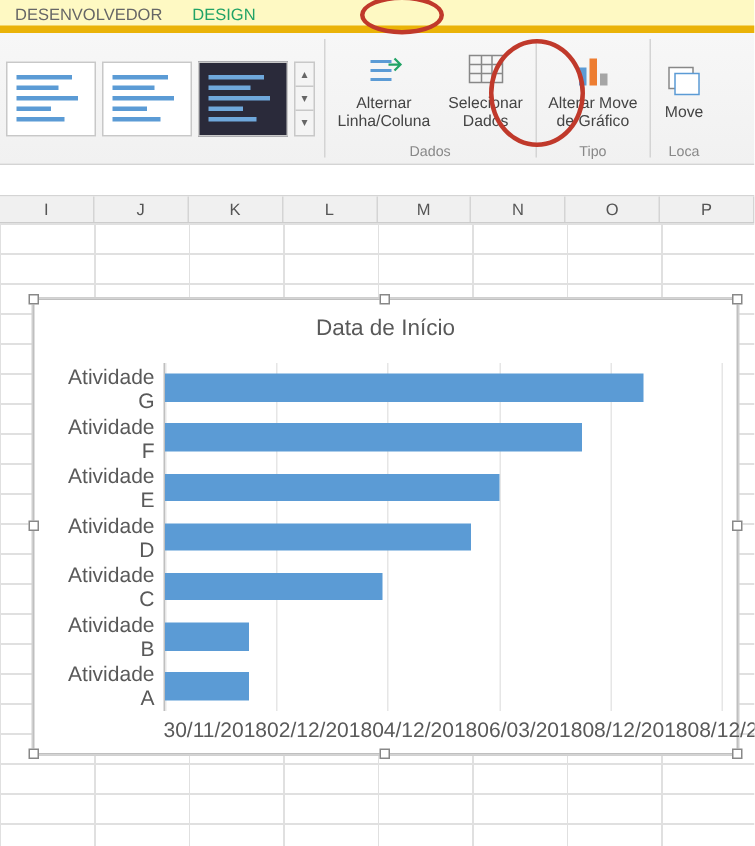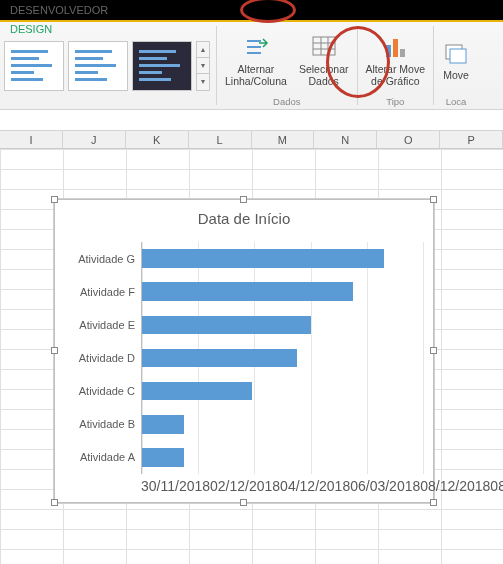--- a/index.html
+++ b/index.html
@@ -9,23 +9,22 @@
     background: #fff;
     width: 503px;
     height: 564px;
     overflow: hidden;
     color: #444;
   }
   
   .ribbon-tabs {
     display: flex;
     height: 22px;
-    background: #000000;
-    border-bottom: 2px solid #eab308;
-    flex-direction: column;
+    background: #fef9c3;
+    border-bottom: 5px solid #eab308;
   }
   .tab {
     padding: 4px 10px 3px 10px;
     color: #21a366;
     font-size: 11px;
     cursor: pointer;
     position: relative;
     text-transform: uppercase;
   }
   .tab.first { color: #666; }
@@ -141,26 +140,25 @@
     background:
       repeating-linear-gradient(to right, #e0e0e0 0 1px, transparent 1px 63px),
       repeating-linear-gradient(to bottom, #e0e0e0 0 1px, transparent 1px 20px);
     height: 420px;
   }
   
   .chart-obj {
     position: absolute;
     left: 22px;
     top: 50px;
-    width: 380px;
+    width: 470px;
     height: 304px;
     background: #fff;
     border: 1px solid #bfbfbf;
     box-shadow: 0 0 0 1px #d0d0d0;
-    margin-left: 32px;
   }
   .chart-obj .handle {
     position: absolute;
     width: 7px; height: 7px;
     background: #fff;
     border: 1px solid #888;
   }
   .handle.tl{left:-4px;top:-4px;} .handle.tr{right:-4px;top:-4px;}
   .handle.bl{left:-4px;bottom:-4px;} .handle.br{right:-4px;bottom:-4px;}
   .handle.tm{left:50%;top:-4px;margin-left:-4px;}
@@ -182,21 +180,21 @@
   }
   .y-axis {
     position: absolute;
     left: 0; top: 0; bottom: 0;
     width: 72px;
     display: flex;
     flex-direction: column;
     justify-content: space-around;
   }
   .y-tick {
-    font-size: 11px;
+    font-size: 14px;
     color: #595959;
     text-align: right;
     padding-right: 6px;
   }
   .bars-area {
     position: absolute;
     left: 72px; right: 0; top: 0; bottom: 0;
     border-left: 1px solid #bfbfbf;
   }
   .grid-line {

